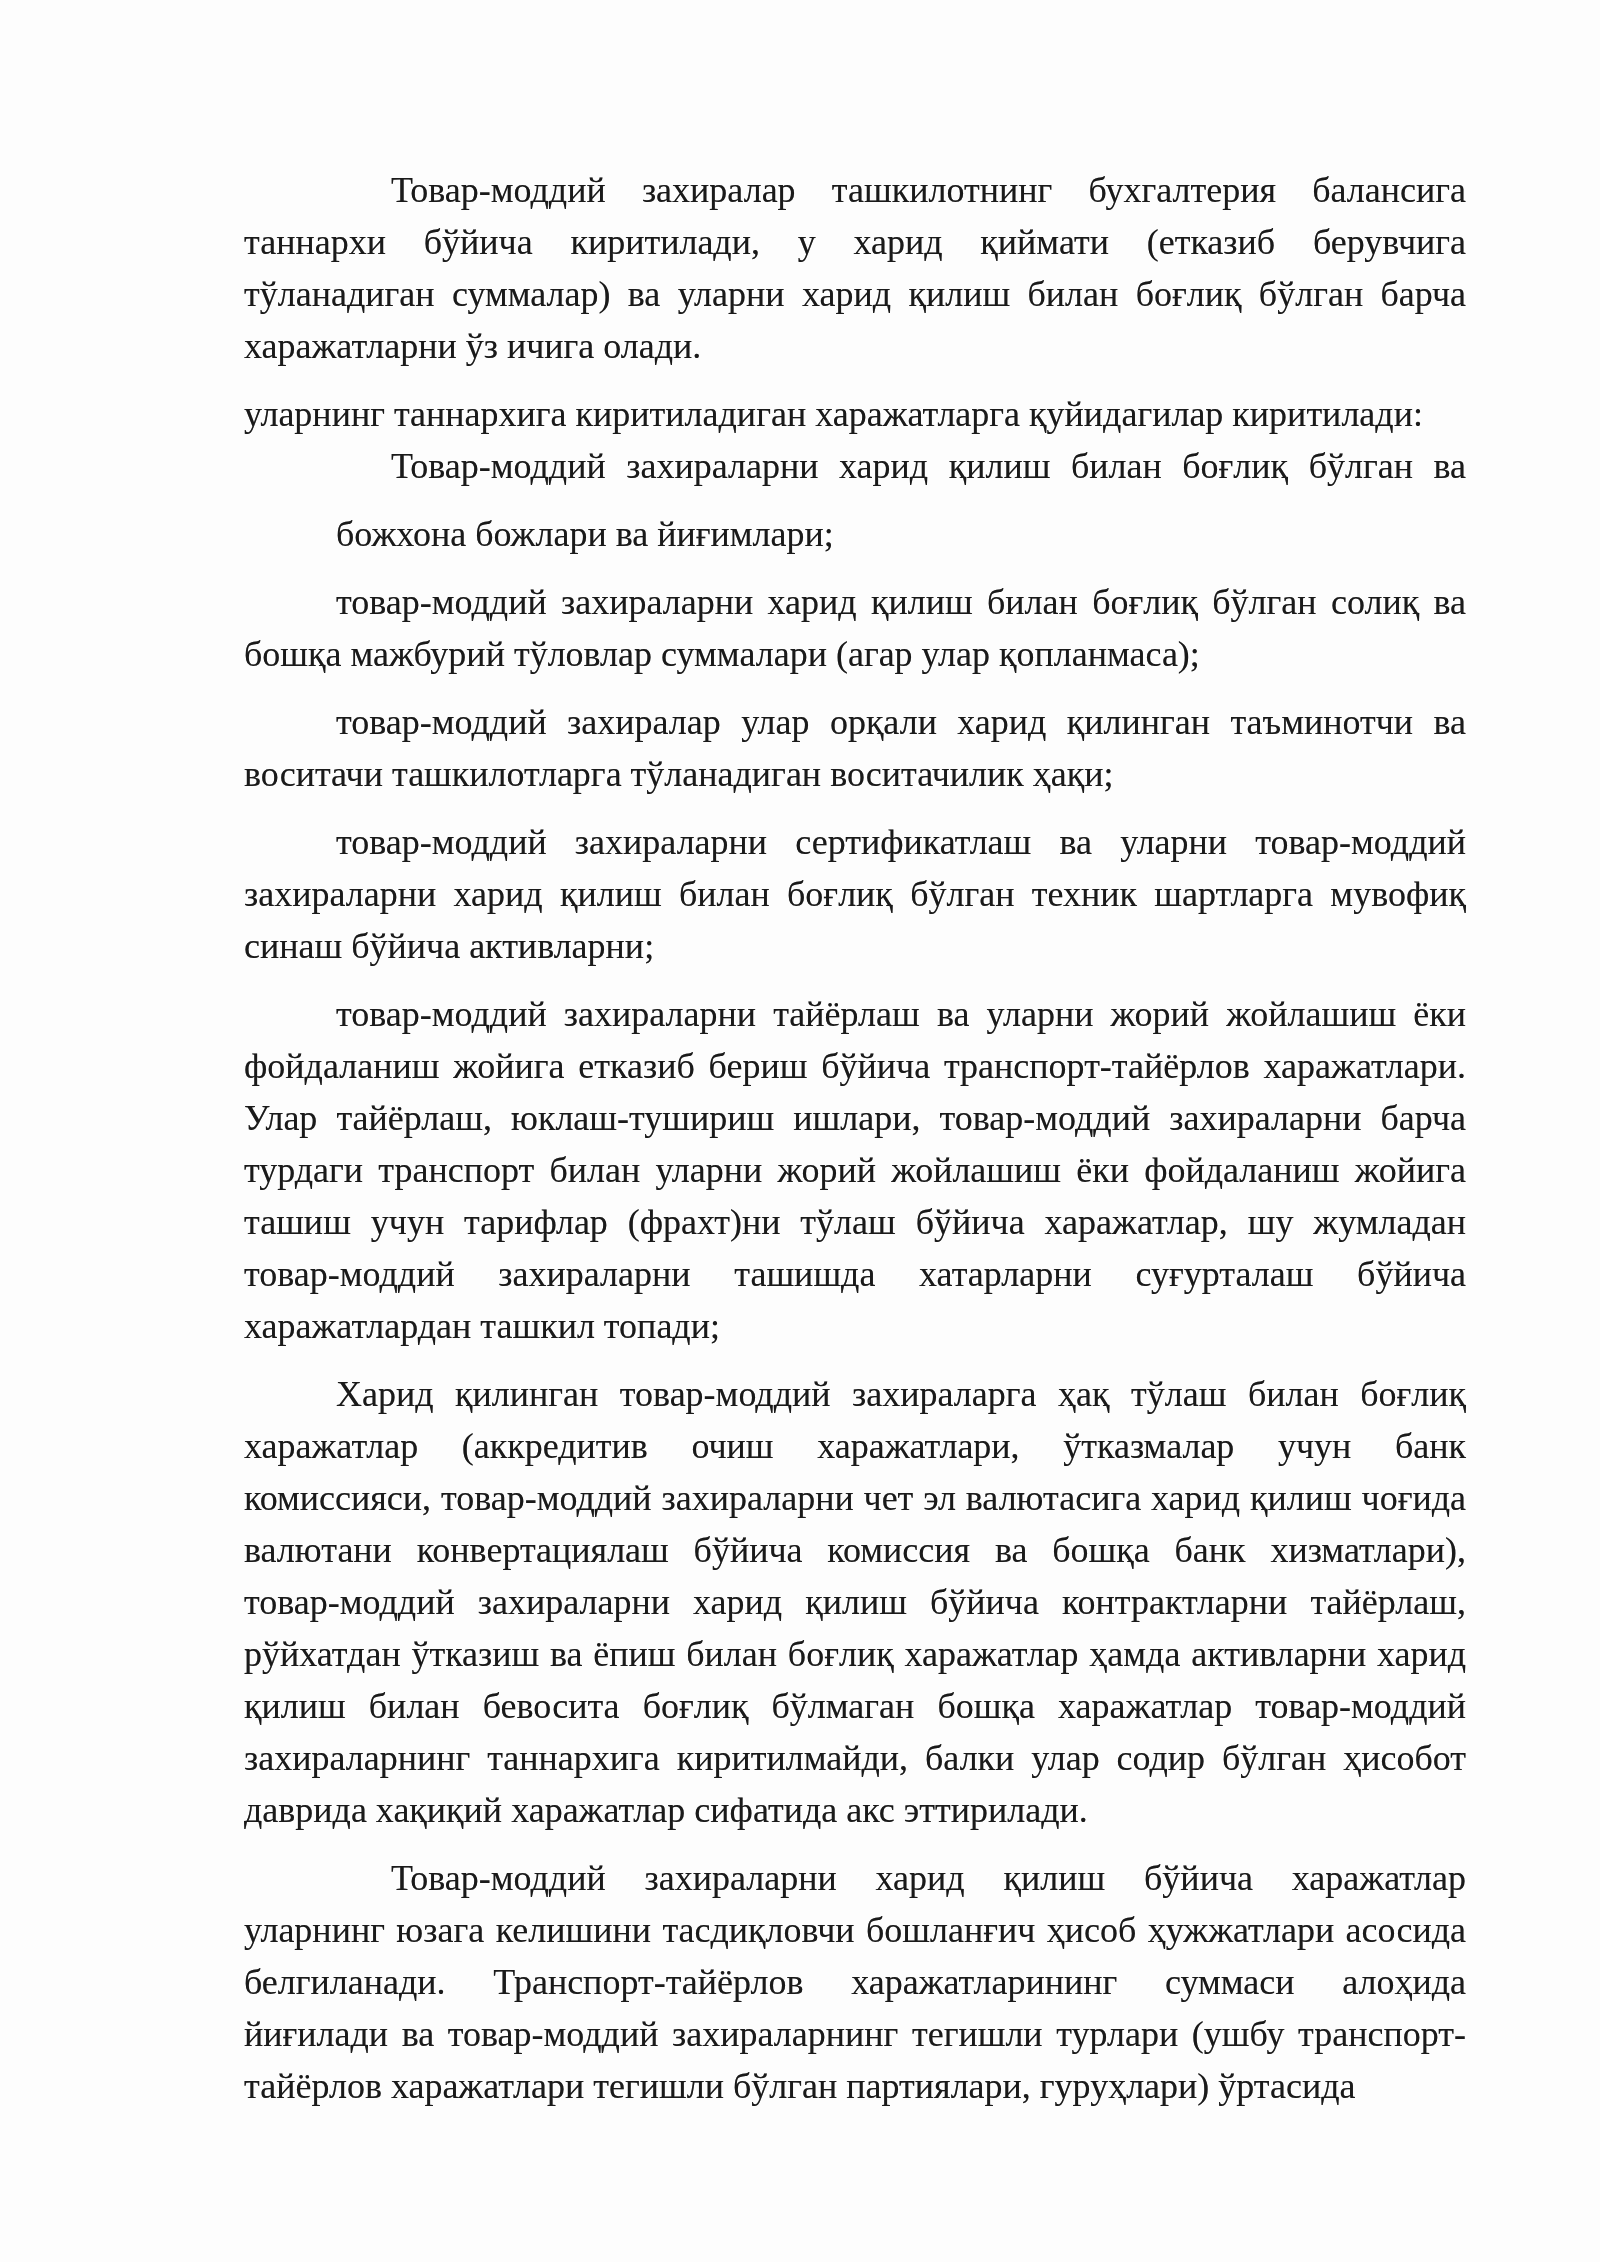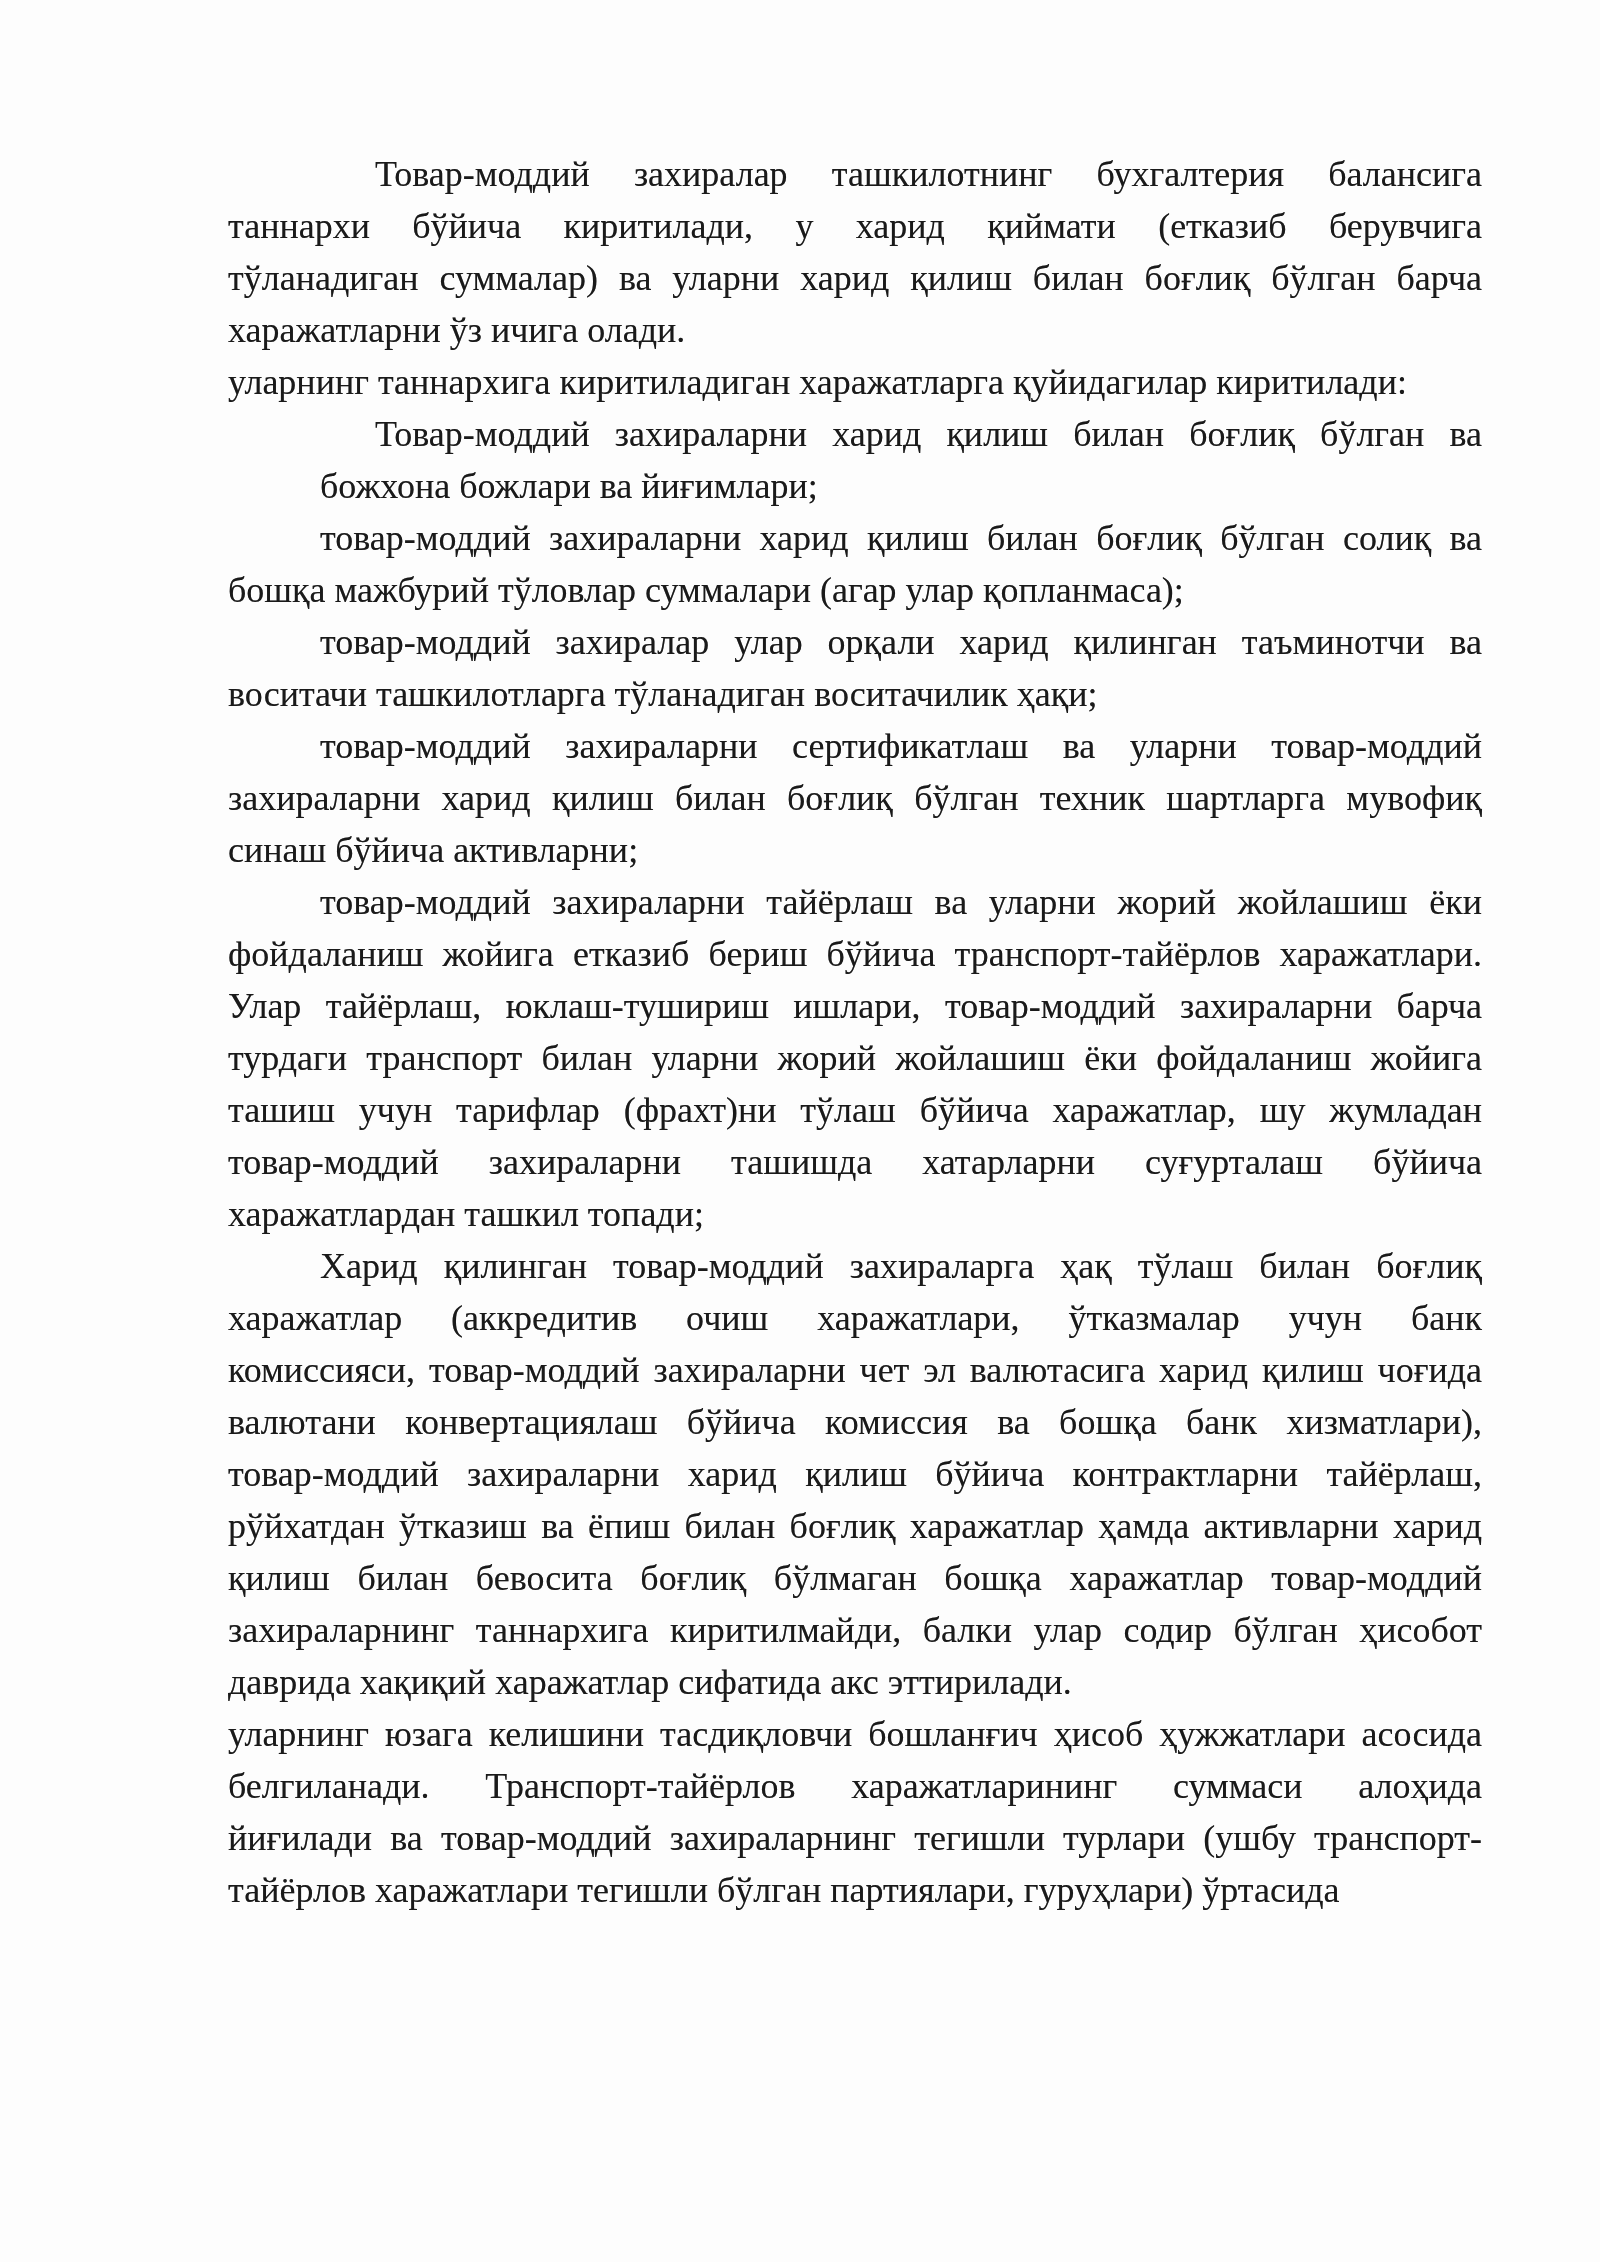--- a/index.html
+++ b/index.html
@@ -20,21 +20,21 @@
     left: 228px;
     top: 148px;
     width: 1254px;
     font-size: 36px;
     line-height: 52px;
     color: var(--ink, #1a1a1a);
     text-rendering: optimizeLegibility;
     text-shadow: 0 0 0.6px rgba(20,20,20,0.45); 
   }
   .paragraph {
-    margin: 0;
+    margin: 16px;
     padding: 0;
   }
   .line {
     text-align: justify;
     text-align-last: justify;
   }
   .line.last {
     text-align: justify;
     text-align-last: left;
   }
@@ -86,19 +86,20 @@
         <div class="line">харажатлар (аккредитив очиш харажатлари, ўтказмалар учун банк</div>
         <div class="line">комиссияси, товар-моддий захираларни чет эл валютасига харид қилиш чоғида</div>
         <div class="line">валютани конвертациялаш бўйича комиссия ва бошқа банк хизматлари),</div>
         <div class="line">товар-моддий захираларни харид қилиш бўйича контрактларни тайёрлаш,</div>
         <div class="line">рўйхатдан ўтказиш ва ёпиш билан боғлиқ харажатлар ҳамда активларни харид</div>
         <div class="line">қилиш билан бевосита боғлиқ бўлмаган бошқа харажатлар товар-моддий</div>
         <div class="line">захираларнинг таннархига киритилмайди, балки улар содир бўлган ҳисобот</div>
         <div class="line last">даврида хақиқий харажатлар сифатида акс эттирилади.</div>
       </div>
       <div class="paragraph">
+        <div class="line ind-lg">Товар-моддий захираларни харид қилиш бўйича харажатлар</div>
         <div class="line">уларнинг юзага келишини тасдиқловчи бошланғич ҳисоб ҳужжатлари асосида</div>
         <div class="line">белгиланади. Транспорт-тайёрлов харажатларининг суммаси алоҳида</div>
         <div class="line">йиғилади ва товар-моддий захираларнинг тегишли турлари (ушбу транспорт-</div>
         <div class="line last">тайёрлов харажатлари тегишли бўлган партиялари, гуруҳлари) ўртасида</div>
       </div>
     </div>
 </div>
 
 </body></html>

